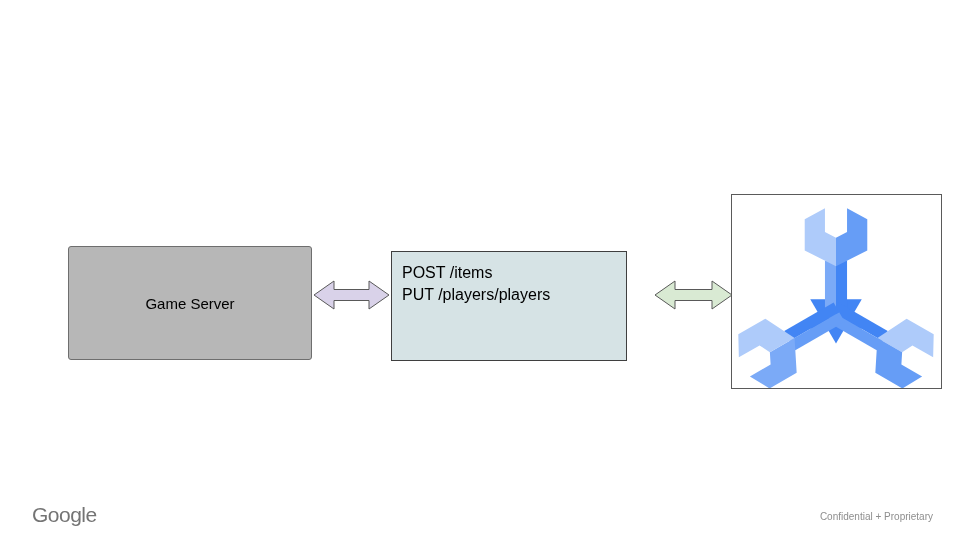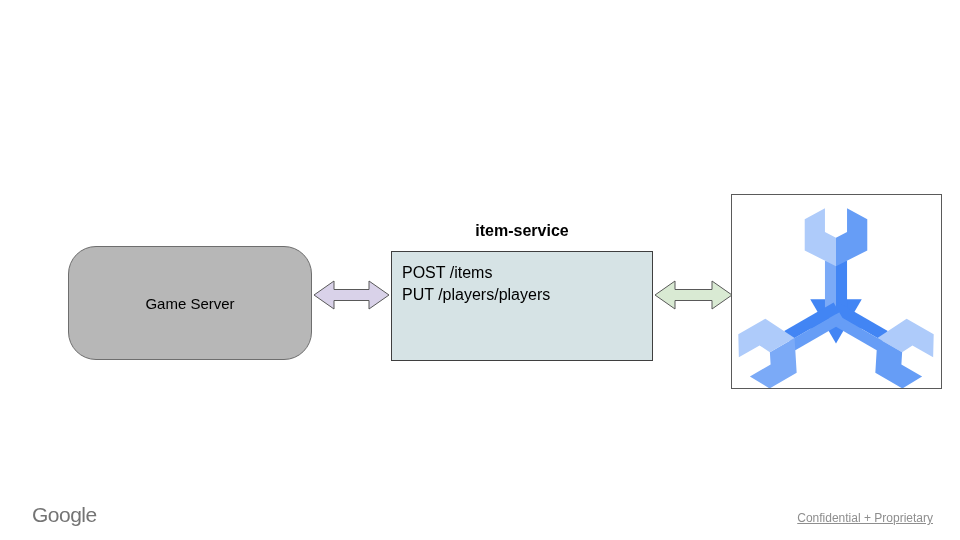--- a/index.html
+++ b/index.html
@@ -3,66 +3,65 @@
 <meta charset="utf-8">
 <style>
   html,body{margin:0;padding:0;background:#e8e8e8;}
   .slide{
     position:relative;width:960px;height:540px;background:#ffffff;
     font-family:"Liberation Sans","DejaVu Sans",sans-serif;overflow:hidden;
   }
   .node{position:absolute;box-sizing:border-box;}
   .game-server{
     left:68px;top:246px;width:244px;height:114px;
-    background:#b7b7b7;border:1px solid #6e6e6e;border-radius:28px;
+    background:#b7b7b7;border:1px solid #6e6e6e;border-radius:3px;
     display:flex;align-items:center;justify-content:center;
     font-size:15px;color:#000;
   }
   .svc-title{
     left:391px;top:222px;width:262px;height:20px;
     text-align:center;font-size:16px;font-weight:bold;color:#000;
   }
   .item-service{
-    left:391px;top:251px;width:262px;height:110px;
+    left:391px;top:251px;width:236px;height:110px;
     background:#d6e3e5;border:1px solid #3f3f3f;
     padding:10px 6px 0 10px;
   }
   .endpoint{font-size:16px;line-height:22px;color:#000;white-space:nowrap;}
   .arrow{position:absolute;}
   .arrow-left{left:313px;top:280px;}
   .arrow-right{left:654px;top:280px;}
   .spanner-box{
     left:731px;top:194px;width:211px;height:195px;
     background:#ffffff;border:1px solid #5a5a5a;
   }
   .brand{
     position:absolute;left:32px;top:503px;
     font-size:21px;color:#747474;letter-spacing:-0.5px;
   }
   .conf-note{
     position:absolute;right:27px;top:511px;
-    font-size:12px;color:#8e8e8e;text-decoration:underline;
+    font-size:10px;color:#8e8e8e;
   }
 </style>
 </head>
 <body>
 
 <div class="slide">
 
   <div class="node game-server">
     <span>Game Server</span>
   </div>
 
   <div class="arrow arrow-left">
     <svg width="77" height="30" viewBox="0 0 77 30">
       <polygon points="1,15 21,1 21,9.5 56,9.5 56,1 76,15 56,29 56,20.5 21,20.5 21,29" fill="#d9d2e9" stroke="#595959" stroke-width="1" stroke-linejoin="round"></polygon>
     </svg>
   </div>
 
-  <div class="node svc-title">item-service</div>
 
   <div class="node item-service">
     <div class="endpoint">POST /items</div>
     <div class="endpoint">PUT /players/players</div>
   </div>
 
   <div class="arrow arrow-right">
     <svg width="79" height="30" viewBox="0 0 79 30">
       <polygon points="1,15 21,1 21,9.5 58,9.5 58,1 78,15 58,29 58,20.5 21,20.5 21,29" fill="#d9ead3" stroke="#595959" stroke-width="1" stroke-linejoin="round"></polygon>
     </svg>

